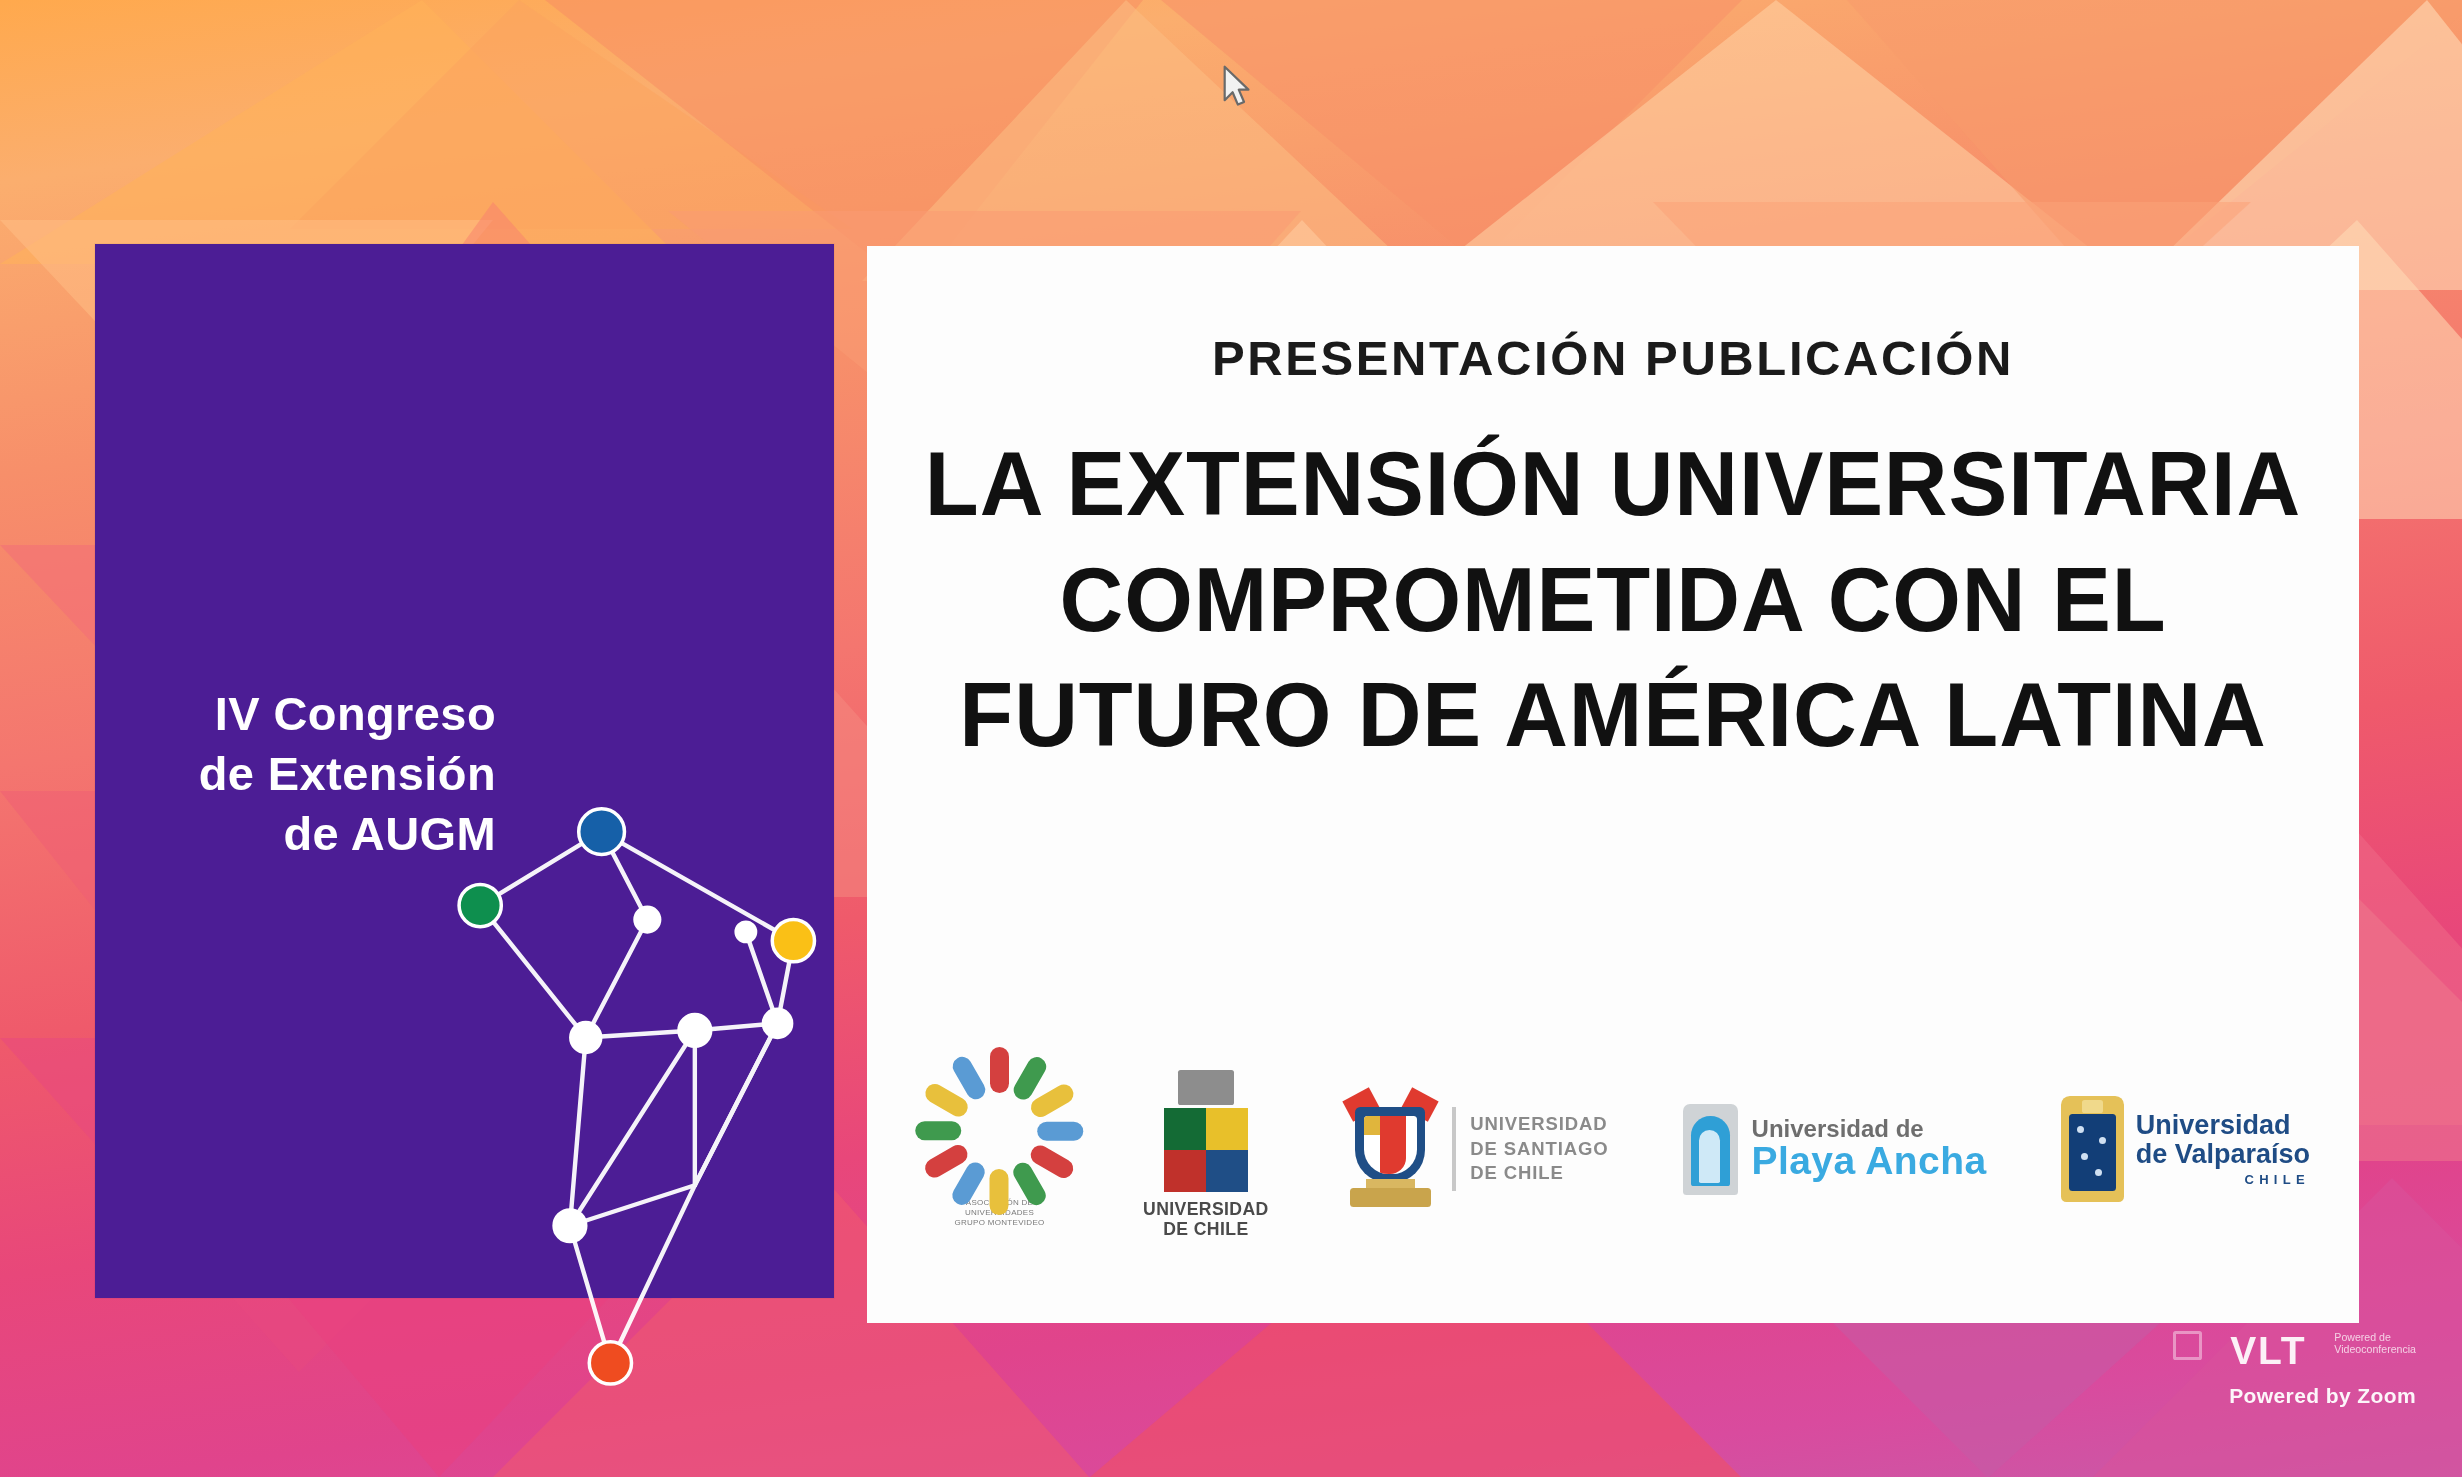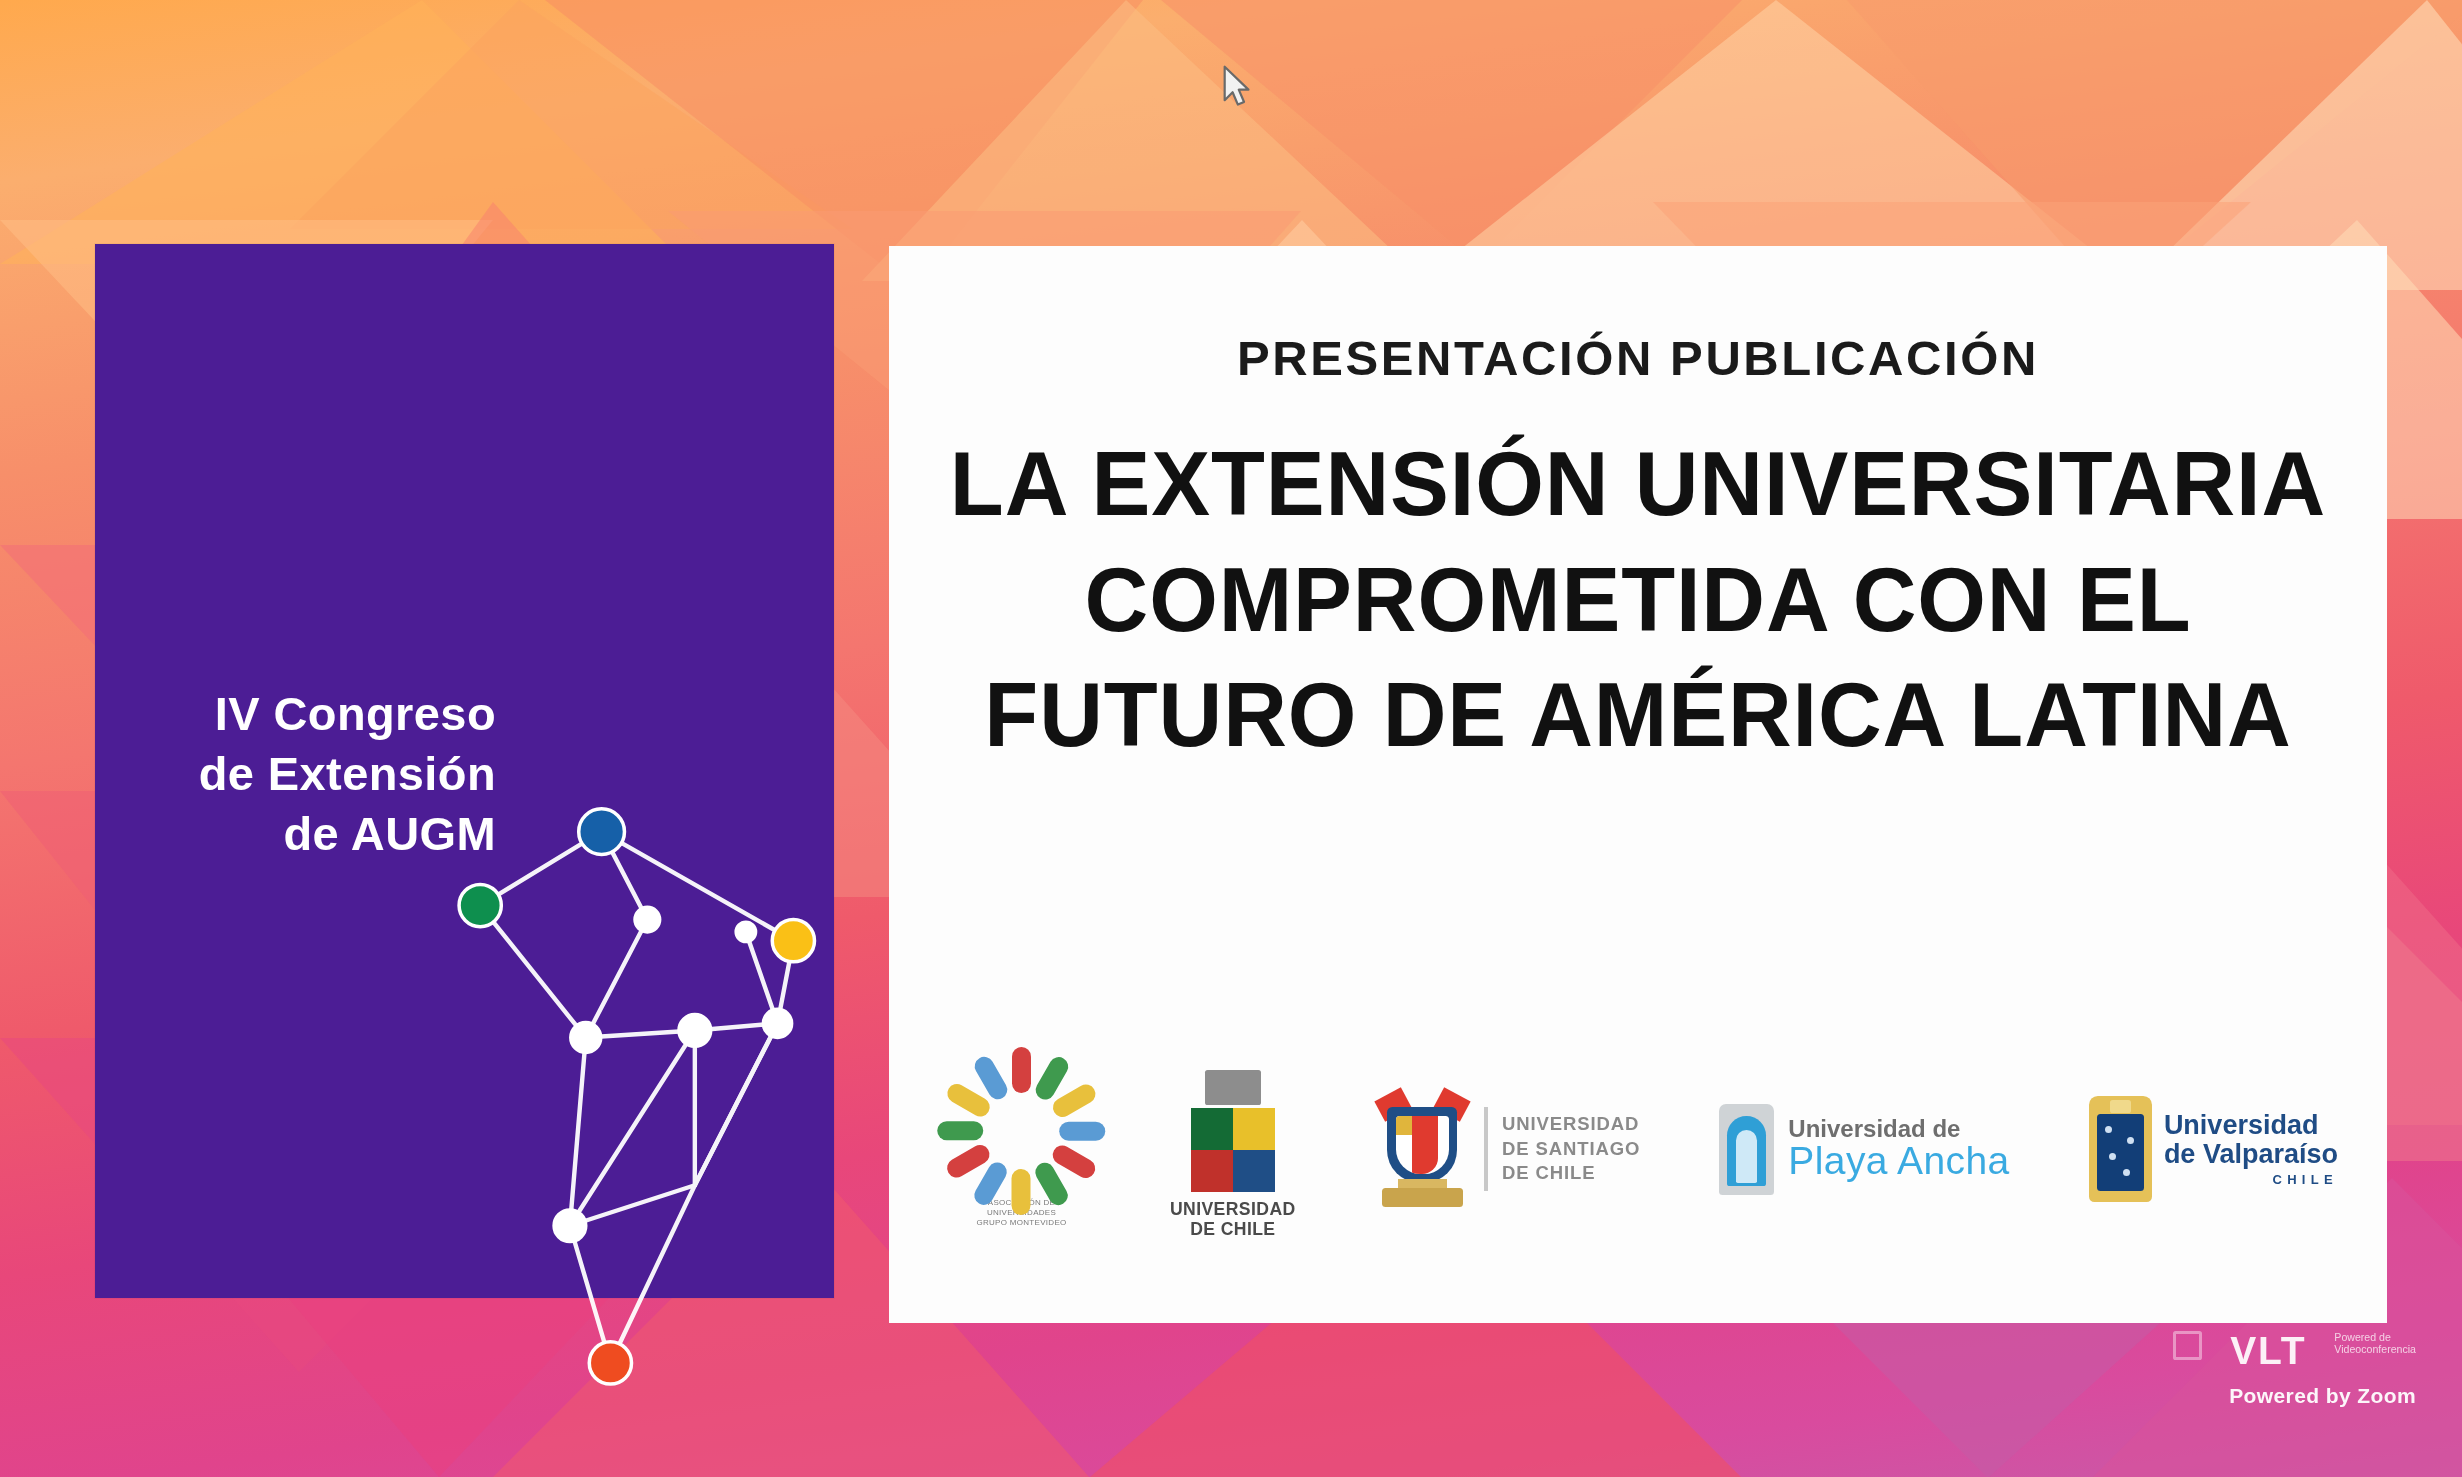--- a/index.html
+++ b/index.html
@@ -55,23 +55,22 @@
     position:absolute;left:32px;top:440px;width:369px;
     color:#ffffff;text-align:right;
     font-size:47px;line-height:1.28;font-weight:700;
     letter-spacing:0.4px;
   }
   .augm-text div{white-space:nowrap;}
   .augm-graph{position:absolute;left:334px;top:563px;width:405px;height:607px;}
 
   
   .slide{
-    position:absolute;left:889px;top:246px;width:1492px;height:1077px;
+    position:absolute;left:867px;top:246px;width:1492px;height:1077px;
     background:#fdfdfd;
-    padding-left:6px;
   }
   .kicker{
     position:absolute;top:84px;left:0;right:0;text-align:center;
     font-size:49px;font-weight:700;letter-spacing:2.6px;color:#1b1b1b;
     font-family:"Liberation Sans", sans-serif;
   }
   .title{
     position:absolute;top:180px;left:0;right:0;text-align:center;
     color:#111;font-weight:700;
     font-size:91px;line-height:1.27;letter-spacing:0.9px;
@@ -111,21 +110,21 @@
   .sh-base2{position:absolute;left:23px;bottom:19.3px;width:49px;height:12.3px;background:#d9b761;}
   .usach-div{width:4.4px;height:84px;background:#c8c8c8;}
   .usach-txt{font-size:18.5px;color:#8a8a8a;font-weight:600;line-height:1.35;letter-spacing:0.9px;}
 
   
   .upla{display:flex;gap:14px;}
   .upla-mark{position:relative;width:55px;height:91px;background:#cfd3d6;border-radius:7px 7px 3.5px 3.5px;}
   .upla-in{position:absolute;left:8px;top:12.3px;width:39px;height:70px;background:#2f9fd6;border-radius:19.3px 19.3px 2.6px 2.6px;}
   .upla-in2{position:absolute;left:16.7px;top:26px;width:21px;height:53px;background:#cfe9f7;border-radius:10.6px 10.6px 1.8px 1.8px;}
   .upla-l1{font-size:24px;color:#6e6e6e;font-weight:600;line-height:1;}
-  .upla-l2{font-size:39px;color:#3aaae1;font-weight:400;line-height:1.05;letter-spacing:0.4px;}
+  .upla-l2{font-size:39px;color:#3aaae1;font-weight:700;line-height:1.05;letter-spacing:0.4px;}
 
   
   .uv{display:flex;align-items:center;gap:12.3px;}
   .uv-crest{position:relative;width:63px;height:106px;background:#e5c158;border-radius:8.8px 8.8px 5.3px 5.3px;}
   .uv-field{position:absolute;left:8px;top:17.6px;width:47px;height:77px;background:#123e77;border-radius:3.5px;}
   .uv-cap{position:absolute;left:21px;top:4.4px;width:21px;height:12.3px;background:#f0d98b;border-radius:2.6px;}
   .uv-star{position:absolute;width:7px;height:7px;background:#cfe0f2;border-radius:50%;}
   .uv-l1{font-size:27px;color:#1f4c85;font-weight:700;line-height:1.08;}
   .uv-l2{font-size:27px;color:#1f4c85;font-weight:700;line-height:1.08;}
   .uv-l3{font-size:13px;color:#1f4c85;font-weight:700;letter-spacing:5.3px;text-align:right;margin-top:2.6px;}

